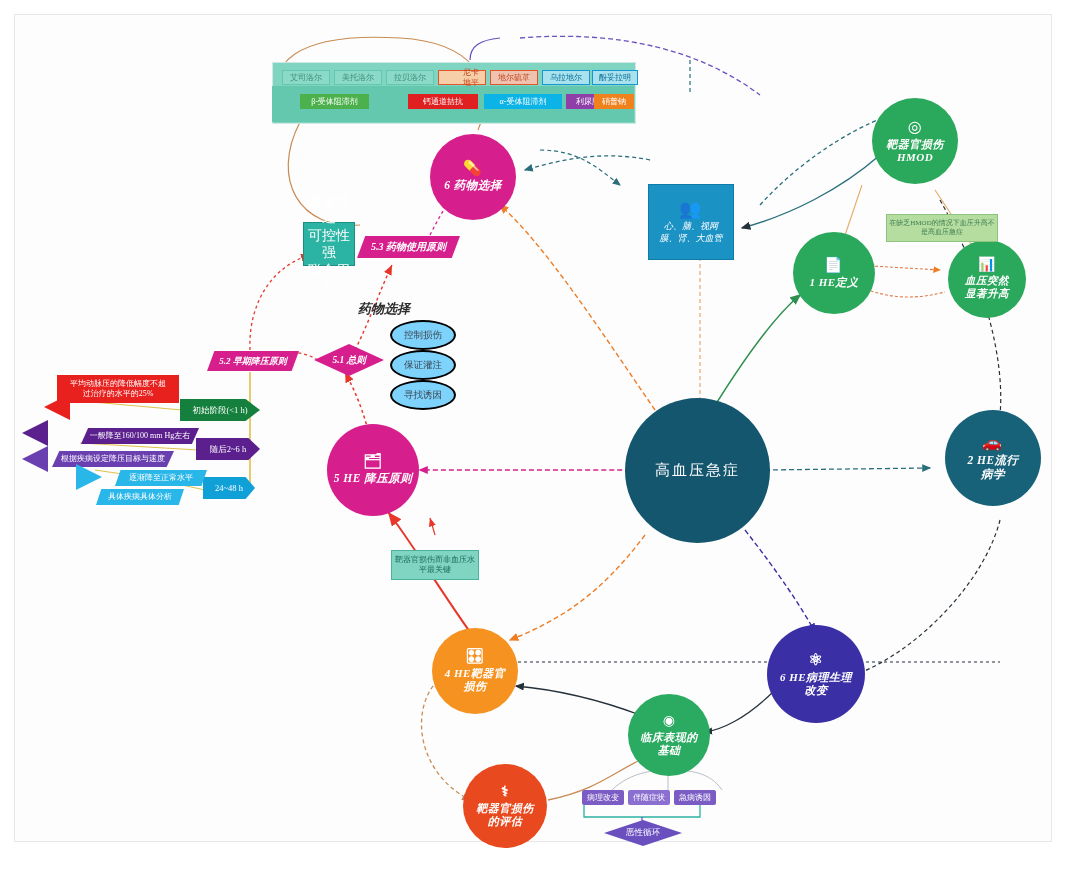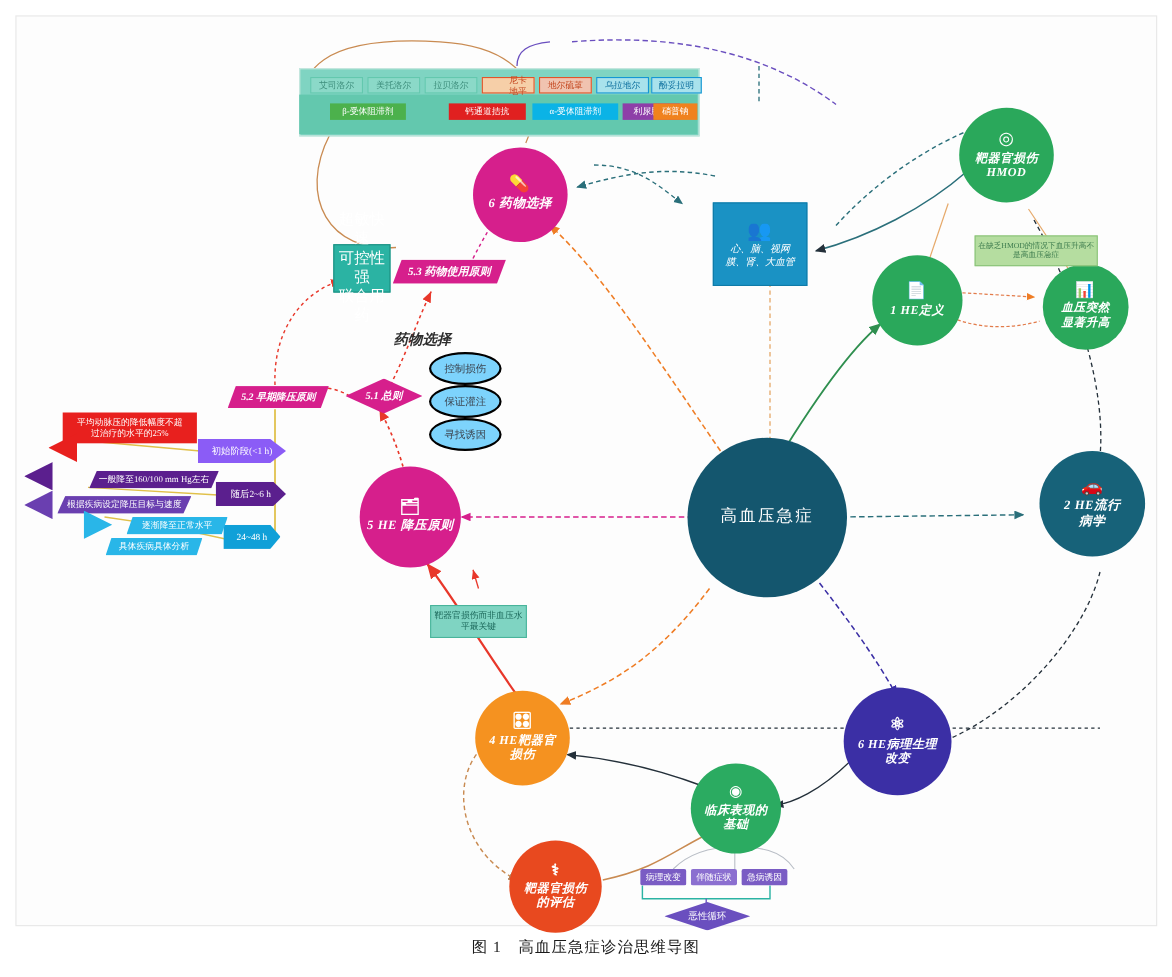--- a/index.html
+++ b/index.html
@@ -291,21 +291,21 @@
   <div class="ellipse" style="left:390px;top:320px;width:62px;height:26px;">
     <span>控制损伤</span>
   </div>
   <div class="ellipse" style="left:390px;top:350px;width:62px;height:26px;">
     <span>保证灌注</span>
   </div>
   <div class="ellipse" style="left:390px;top:380px;width:62px;height:26px;">
     <span>寻找诱因</span>
   </div>
 
-  <div class="pent right" style="left:180px;top:399px;width:80px;height:22px;background:#8b5cf6;font-size:8.5px;">
+  <div class="pent right" style="left:180px;top:399px;width:80px;height:22px;background:#15803d;font-size:8.5px;">
     <span>初始阶段(&lt;1 h)</span>
   </div>
   <div class="pent right" style="left:196px;top:438px;width:64px;height:22px;background:#5b1f8e;font-size:8.5px;">
     <span>随后2~6 h</span>
   </div>
   <div class="pent right" style="left:203px;top:477px;width:52px;height:22px;background:#10a0d8;font-size:8.5px;">
     <span>24~48 h</span>
   </div>
 
   <div class="box" style="left:57px;top:375px;width:122px;height:28px;background:#e8201e;font-size:8px;padding:11px;">
@@ -336,16 +336,13 @@
     <span>伴随症状</span>
   </div>
   <div class="chip" style="left:674px;top:790px;width:42px;height:15px;background:#7a5cc4;color:#fff;border-radius:2px;">
     <span>急病诱因</span>
   </div>
 
   <div class="diamond" style="left:604px;top:820px;width:78px;height:26px;background:#6a4fbf;font-size:8.5px;font-style:normal;font-weight:400;">
     <span>恶性循环</span>
   </div>
 
-  <div class="caption">
-    <span>图 1　高血压急症诊治思维导图</span>
-  </div>
 </div>
 
 </body></html>

